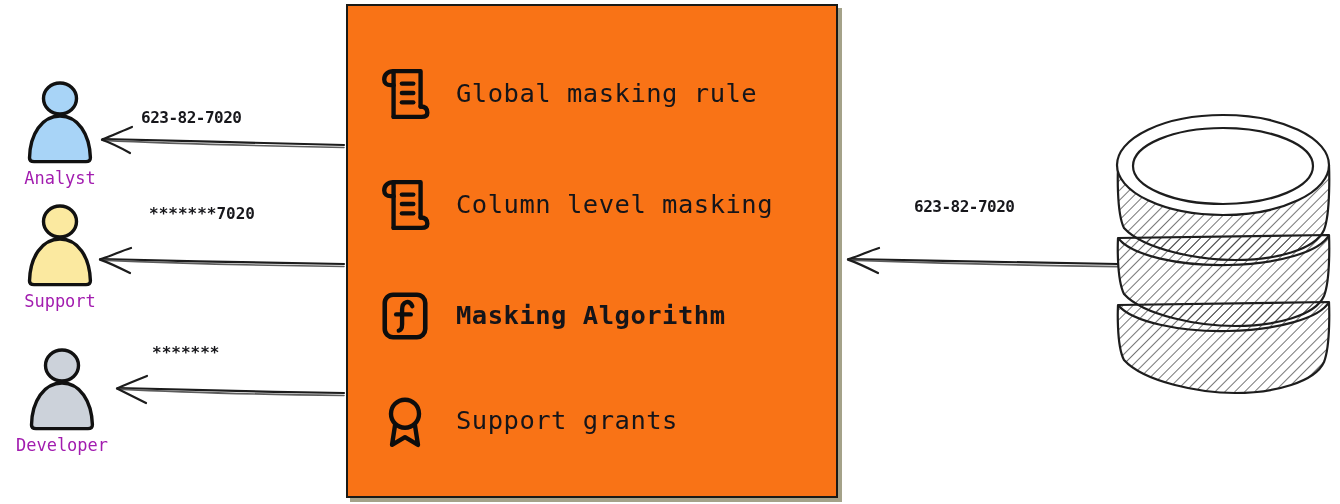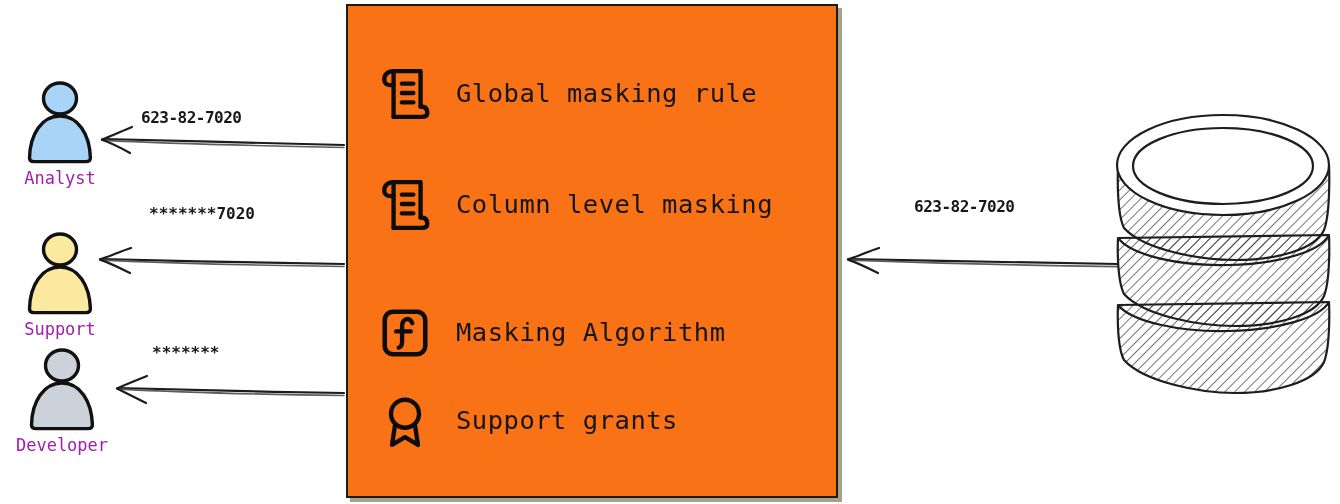--- a/index.html
+++ b/index.html
@@ -129,21 +129,21 @@
   <div class="flow-label" style="left:914px; top:199px;">623-82-7020</div>
 
   <div class="actor" style="left:0px; top:78px;">
     <svg class="actor-figure" width="82" height="90" viewBox="0 0 82 90" xmlns="http://www.w3.org/2000/svg">
       <ellipse cx="41" cy="20.5" rx="16.5" ry="15.5" fill="#a8d4f7" stroke="#111111" stroke-width="3.4"></ellipse>
       <path d="M41 38 C 23 38, 11 56, 10.5 80 C 10.5 82.5, 12 83.6, 15 83.6 L 67 83.6 C 70 83.6, 71.5 82.4, 71.4 79.6 C 70.6 56, 59 38, 41 38 Z" fill="#a8d4f7" stroke="#111111" stroke-width="3.4" stroke-linejoin="round"></path>
     </svg>
     <div class="actor-label">Analyst</div>
   </div>
 
-  <div class="actor" style="left:0px; top:229px;">
+  <div class="actor" style="left:0px; top:201px;">
     <svg class="actor-figure" width="82" height="90" viewBox="0 0 82 90" xmlns="http://www.w3.org/2000/svg">
       <ellipse cx="41" cy="20.5" rx="16.5" ry="15.5" fill="#fbe9a0" stroke="#111111" stroke-width="3.4"></ellipse>
       <path d="M41 38 C 23 38, 11 56, 10.5 80 C 10.5 82.5, 12 83.6, 15 83.6 L 67 83.6 C 70 83.6, 71.5 82.4, 71.4 79.6 C 70.6 56, 59 38, 41 38 Z" fill="#fbe9a0" stroke="#111111" stroke-width="3.4" stroke-linejoin="round"></path>
     </svg>
     <div class="actor-label">Support</div>
   </div>
 
   <div class="actor" style="left:2px; top:345px;">
     <svg class="actor-figure" width="82" height="90" viewBox="0 0 82 90" xmlns="http://www.w3.org/2000/svg">
       <ellipse cx="41" cy="20.5" rx="16.5" ry="15.5" fill="#ccd2da" stroke="#111111" stroke-width="3.4"></ellipse>
@@ -177,21 +177,21 @@
           <path d="M13 17.5 V 48"></path>
           <path d="M39 38 C 45 38, 45.5 42, 45.5 44 C 45.5 46.5, 43.5 48, 40 48 H 13"></path>
           <path d="M21 16 H 32"></path>
           <path d="M21 25 H 32"></path>
           <path d="M21 34 H 32"></path>
         </g>
       </svg>
       <div class="policy-label">Column level masking</div>
     </div>
 
-    <div class="policy-row" style="top:297px;">
+    <div class="policy-row" style="top:280px;font-weight:bold;">
       <svg class="policy-icon" viewBox="0 0 48 52" xmlns="http://www.w3.org/2000/svg">
         <rect x="4.5" y="5.5" width="39" height="41" rx="8" ry="8" fill="none" stroke="#0d0d0d" stroke-width="4.4"></rect>
         <path d="M31 16.5 C 30 13.5, 27.5 12, 25 12.8 C 22.3 13.7, 21.2 16.5, 21.2 20 V 34 C 21.2 37.6, 20.4 39.6, 18 40" fill="none" stroke="#0d0d0d" stroke-width="4.2" stroke-linecap="round"></path>
         <path d="M15.5 24.5 H 29.5" fill="none" stroke="#0d0d0d" stroke-width="4.2" stroke-linecap="round"></path>
       </svg>
       <div class="policy-label">Masking Algorithm</div>
     </div>
 
     <div class="policy-row" style="top:385px;">
       <svg class="policy-icon" viewBox="0 0 48 52" xmlns="http://www.w3.org/2000/svg">

